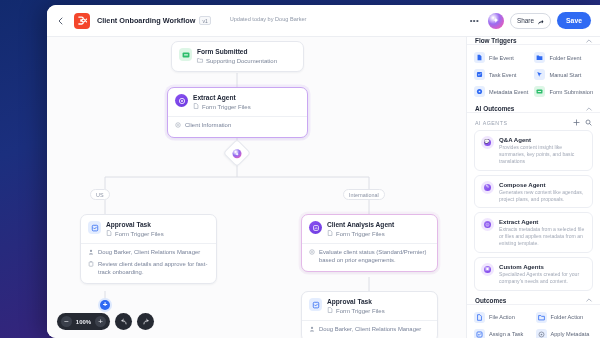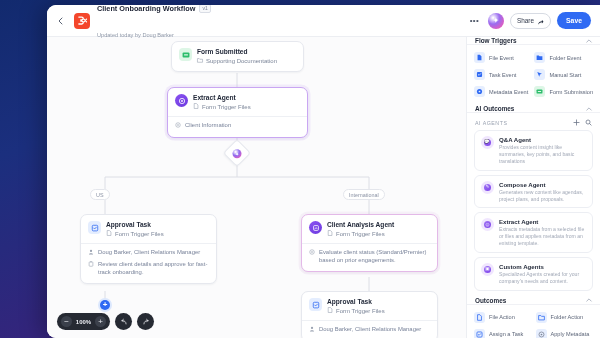--- a/index.html
+++ b/index.html
@@ -39,21 +39,21 @@
     display: flex; align-items: center; justify-content: center;
     color: #5b6475; font-size: 10px; cursor: pointer;
   }
   .app-logo {
     width: 16px; height: 16px; border-radius: 4px;
     background: #f4462b;
     display: flex; align-items: center; justify-content: center;
     flex: 0 0 16px;
   }
   .app-logo svg { display: block; }
-  .hdr-titles { display: flex; flex-direction: column; gap: 19px; min-width: 0; }
+  .hdr-titles { display: flex; flex-direction: row; gap: 19px; min-width: 0; }
   .hdr-row1 { display: flex; align-items: center; gap: 4px; }
   .hdr-title {
     font-size: 7.3px; font-weight: bold; color: #1c2233; white-space: nowrap;
   }
   .ver-badge {
     font-size: 5px; color: #7b8496;
     border: 1px solid #d9dde5; border-radius: 2px;
     padding: 0.5px 2px; line-height: 1.2;
     background: #f7f8fa;
   }

